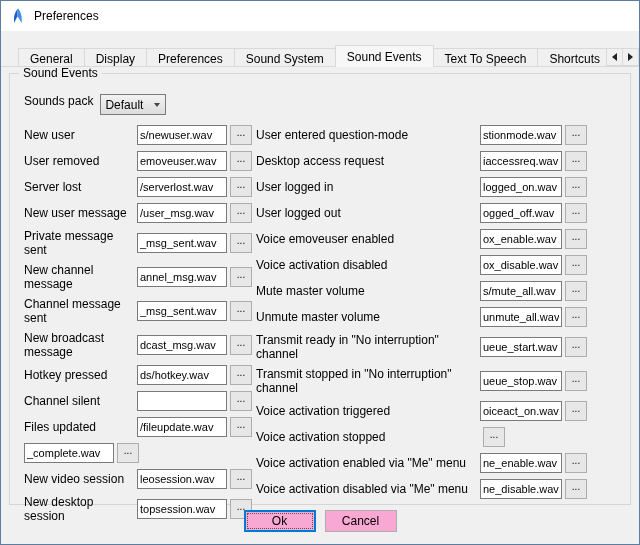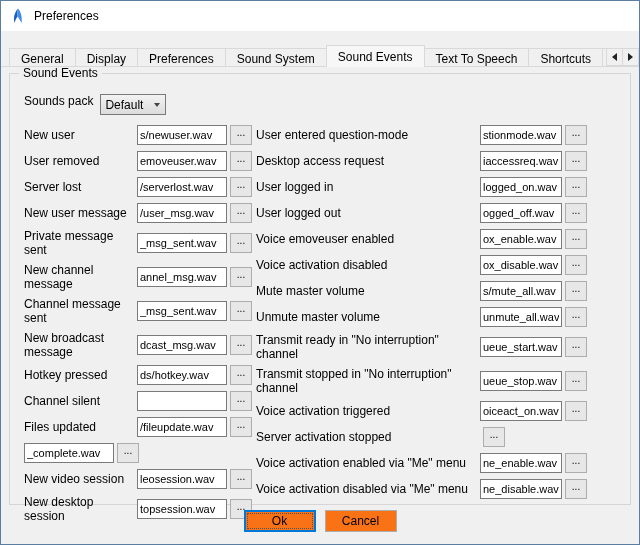--- a/index.html
+++ b/index.html
@@ -19,21 +19,21 @@
     height: 30px; background: #ffffff;
     display: flex; align-items: center;
     padding: 0 9px; gap: 8px;
   }
   .app-icon { width: 16px; height: 16px; flex: 0 0 auto; }
   .title-text { font-size: 12px; }
   
   .tabbar {
     position: relative;
     display: flex; align-items: flex-end;
-    height: 22px; margin: 14px 0 0 0; padding-left: 8px;
+    height: 22px; margin: 14px 0 0 0; padding-left: 17px;
     overflow: hidden; white-space: nowrap;
   }
   .tabbar::after {
     content: ""; position: absolute; left: 0; right: 0; bottom: 0;
     border-bottom: 1px solid #d9d9d9; z-index: 1;
   }
   .tab {
     position: relative; z-index: 0;
     flex: 0 0 auto;
     height: 19px; padding: 3px 11px 0;
@@ -102,21 +102,21 @@
     font-family: "Liberation Sans", sans-serif; font-size: 10px;
     line-height: 8px; padding: 0 0 4px 0; color: #000;
   }
   
   .footer {
     position: absolute; left: 0; right: 0; bottom: 12px;
     display: flex; justify-content: center; gap: 9px;
   }
   .btn {
     min-width: 72px; height: 22px;
-    background: #f97316; border: 1px solid #adadad;
+    background: #f9a8d4; border: 1px solid #adadad;
     font-family: "Liberation Sans", sans-serif; font-size: 12px;
     padding: 0 10px;
   }
   .btn-ok {
     border: 2px solid #0078d7;
     outline: 1px dotted #555; outline-offset: -4px;
   }
 </style>
 </head>
 <body>
@@ -283,21 +283,21 @@
             <span class="event-label">Transmit stopped in "No interruption" channel</span>
             <input class="event-input" type="text" value="ueue_stop.wav" style="">
             <button class="browse-btn">...</button>
           </div>
           <div class="event-row">
             <span class="event-label">Voice activation triggered</span>
             <input class="event-input" type="text" value="oiceact_on.wav" style="">
             <button class="browse-btn">...</button>
           </div>
           <div class="event-row">
-            <span class="event-label">Server activation stopped</span>
+            <span class="event-label">Voice activation stopped</span>
             <button class="browse-btn">...</button>
           </div>
           <div class="event-row">
             <span class="event-label">Voice activation enabled via "Me" menu</span>
             <input class="event-input" type="text" value="ne_enable.wav" style="">
             <button class="browse-btn">...</button>
           </div>
           <div class="event-row">
             <span class="event-label">Voice activation disabled via "Me" menu</span>
             <input class="event-input" type="text" value="ne_disable.wav" style="">

